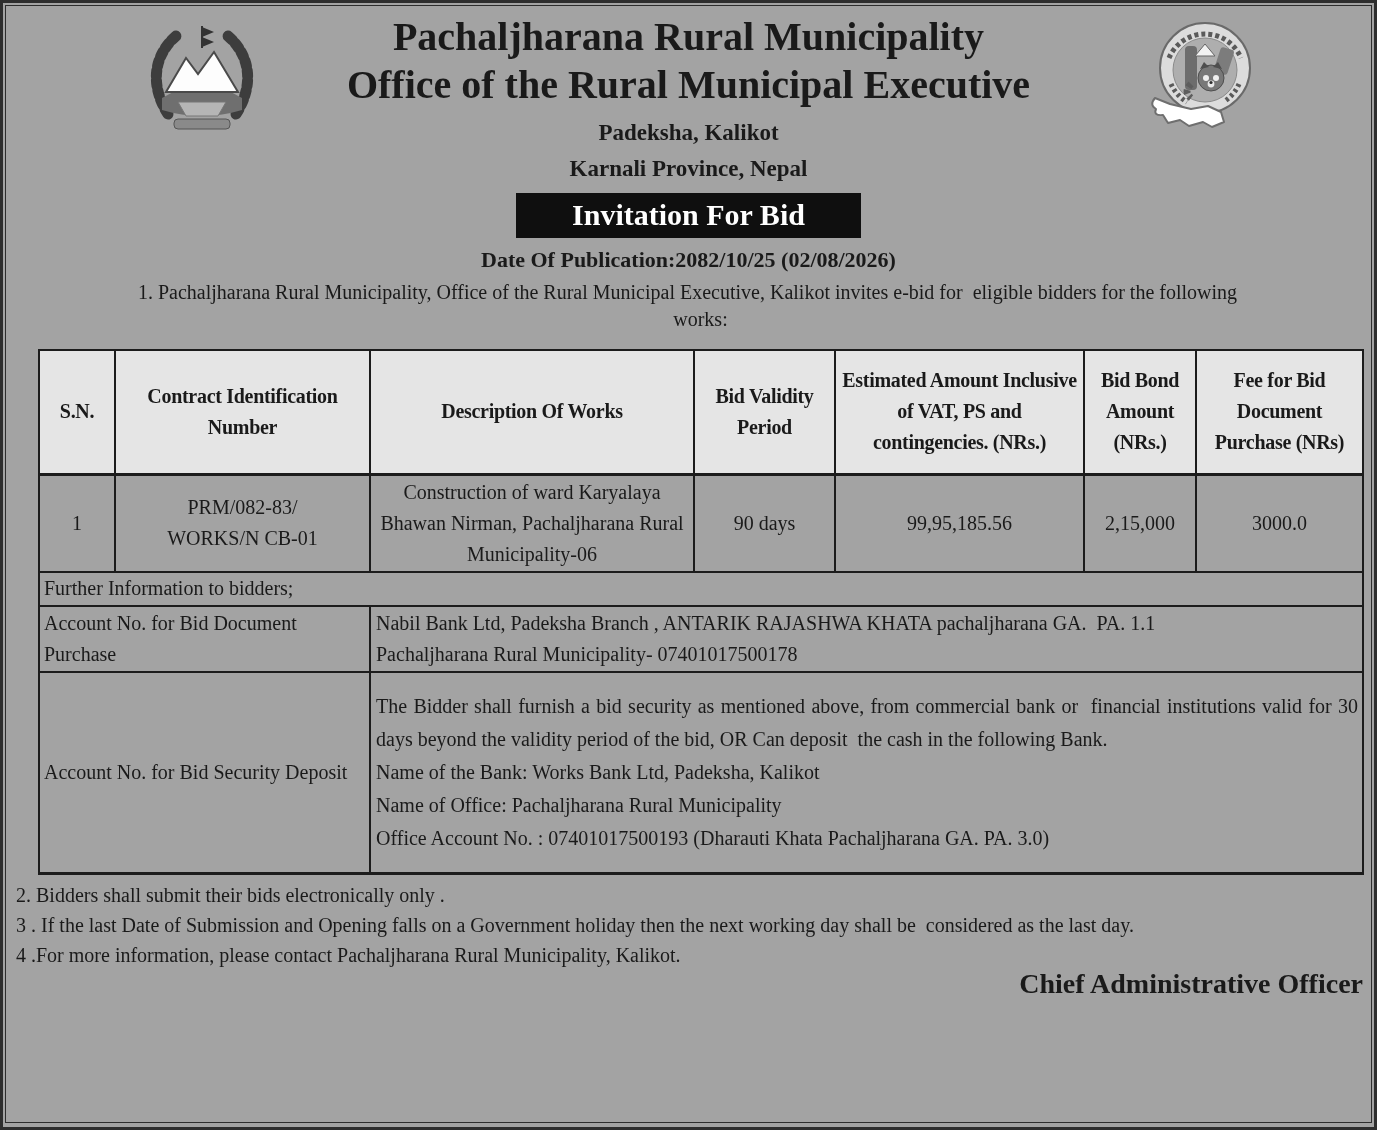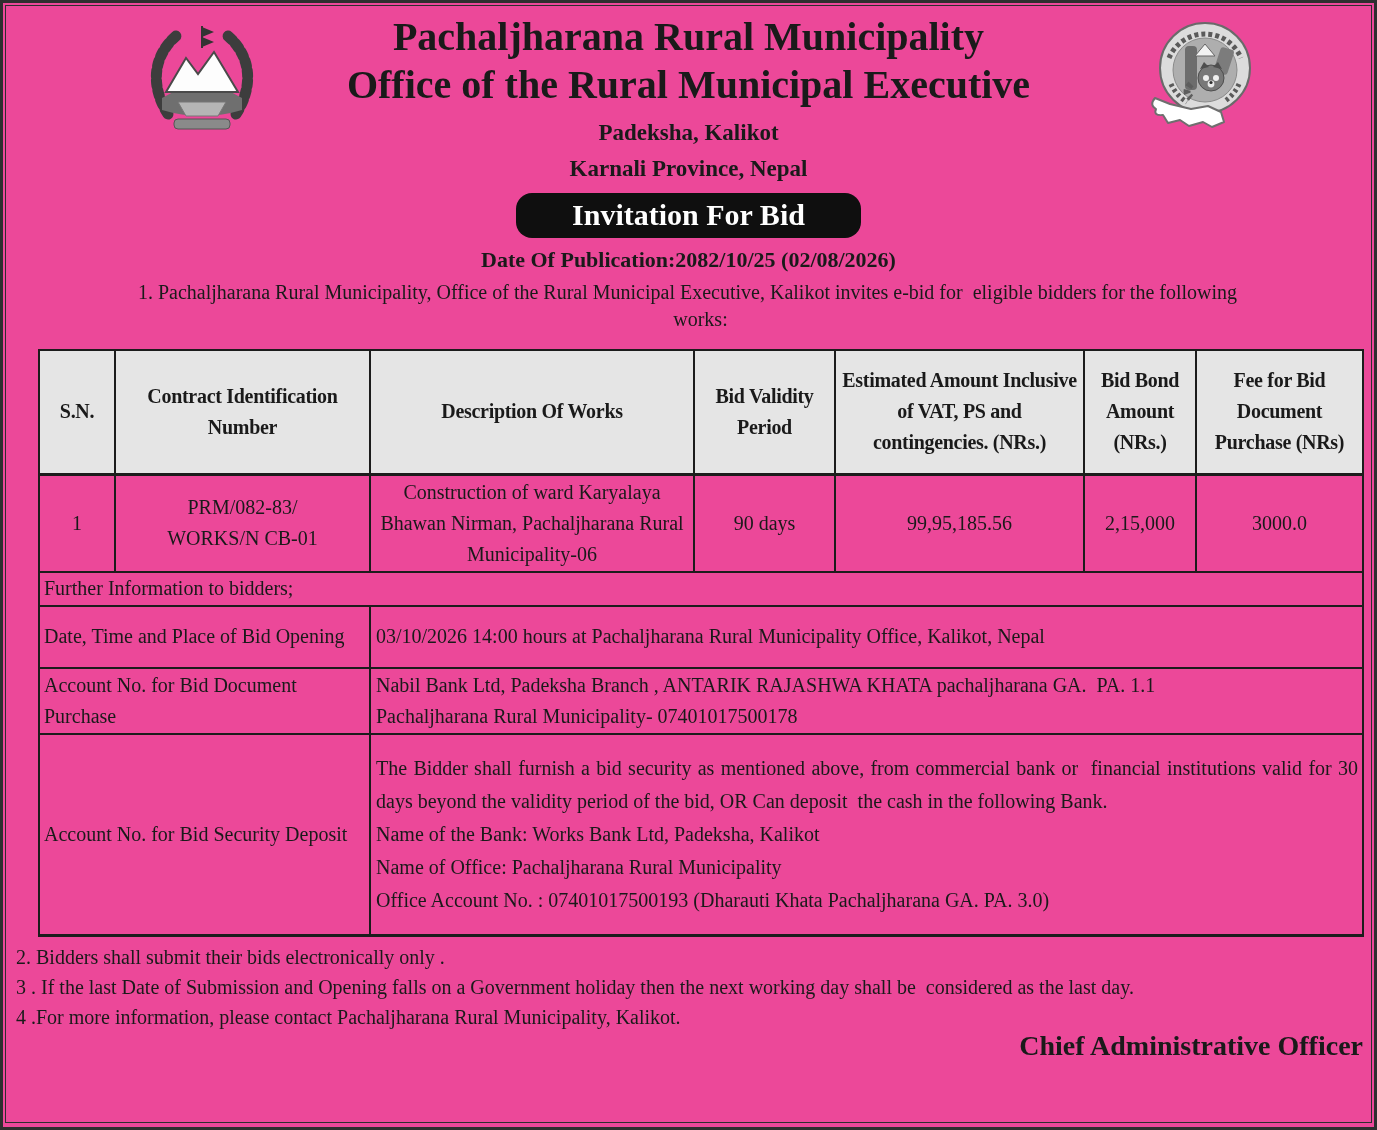--- a/index.html
+++ b/index.html
@@ -5,21 +5,21 @@
   html, body { margin: 0; padding: 0; background: #ffffff; }
   body {
     width: 1377px; height: 1130px; overflow: hidden;
     font-family: "Liberation Serif", "DejaVu Serif", serif;
     color: #1a1a1a;
   }
   .page {
     box-sizing: border-box;
     width: 1377px; height: 1130px;
     border: 3px solid #2e2e2e;
-    background: #ec4899;
+    background: #a3a3a3;
   }
   .sheet {
     box-sizing: border-box;
     margin: 2px;
     border: 1px solid #2e2e2e;
     height: 1118px;
     position: relative;
     overflow: hidden;
     padding-top: 8px;
   }
@@ -31,21 +31,20 @@
   .office-name { font-size: 40px; font-weight: bold; line-height: 50px; }
   .addr1 { font-size: 23px; font-weight: bold; line-height: 30px; margin-top: 8px; }
   .addr2 { font-size: 23px; font-weight: bold; line-height: 30px; margin-top: 6px; }
   .banner-wrap { margin-top: 9px; }
   .banner {
     display: inline-block;
     background: #0f0f0f; color: #ffffff;
     font-size: 30px; font-weight: bold;
     line-height: 32px;
     padding: 6px 56px 7px 56px;
-    border-radius: 16px;
   }
   .pub-date { font-size: 22px; font-weight: bold; line-height: 26px; margin-top: 9px; }
   
   .intro { margin: 6px 12px 16px 10px; font-size: 20px; line-height: 27px; text-align: center; }
   .intro .l1 { display: block; }
   .intro .l2 { display: block; padding-left: 26px; }
   .pre { white-space: pre-wrap; }
   
   table.bid {
     border-collapse: collapse;
@@ -196,24 +195,20 @@
           <td>99,95,185.56</td>
           <td>2,15,000</td>
           <td>3000.0</td>
         </tr>
 
         <tr class="section-row">
           <td colspan="7">Further Information to bidders;</td>
         </tr>
 
 
-        <tr class="info-row">
-          <td class="lbl" colspan="2">Date, Time and Place of Bid Opening</td>
-          <td class="val" colspan="5">03/10/2026 14:00 hours at Pachaljharana Rural Municipality Office, Kalikot, Nepal</td>
-        </tr>
 
         <tr class="info-row">
           <td class="lbl" colspan="2">Account No. for Bid Document Purchase</td>
           <td class="val" colspan="5">
             <span class="contract-line pre">Nabil Bank Ltd, Padeksha Branch , ANTARIK RAJASHWA KHATA pachaljharana GA.  PA. 1.1</span>
             <span class="contract-line pre">Pachaljharana Rural Municipality- 07401017500178</span>
           </td>
         </tr>
 
         <tr class="security-row">

